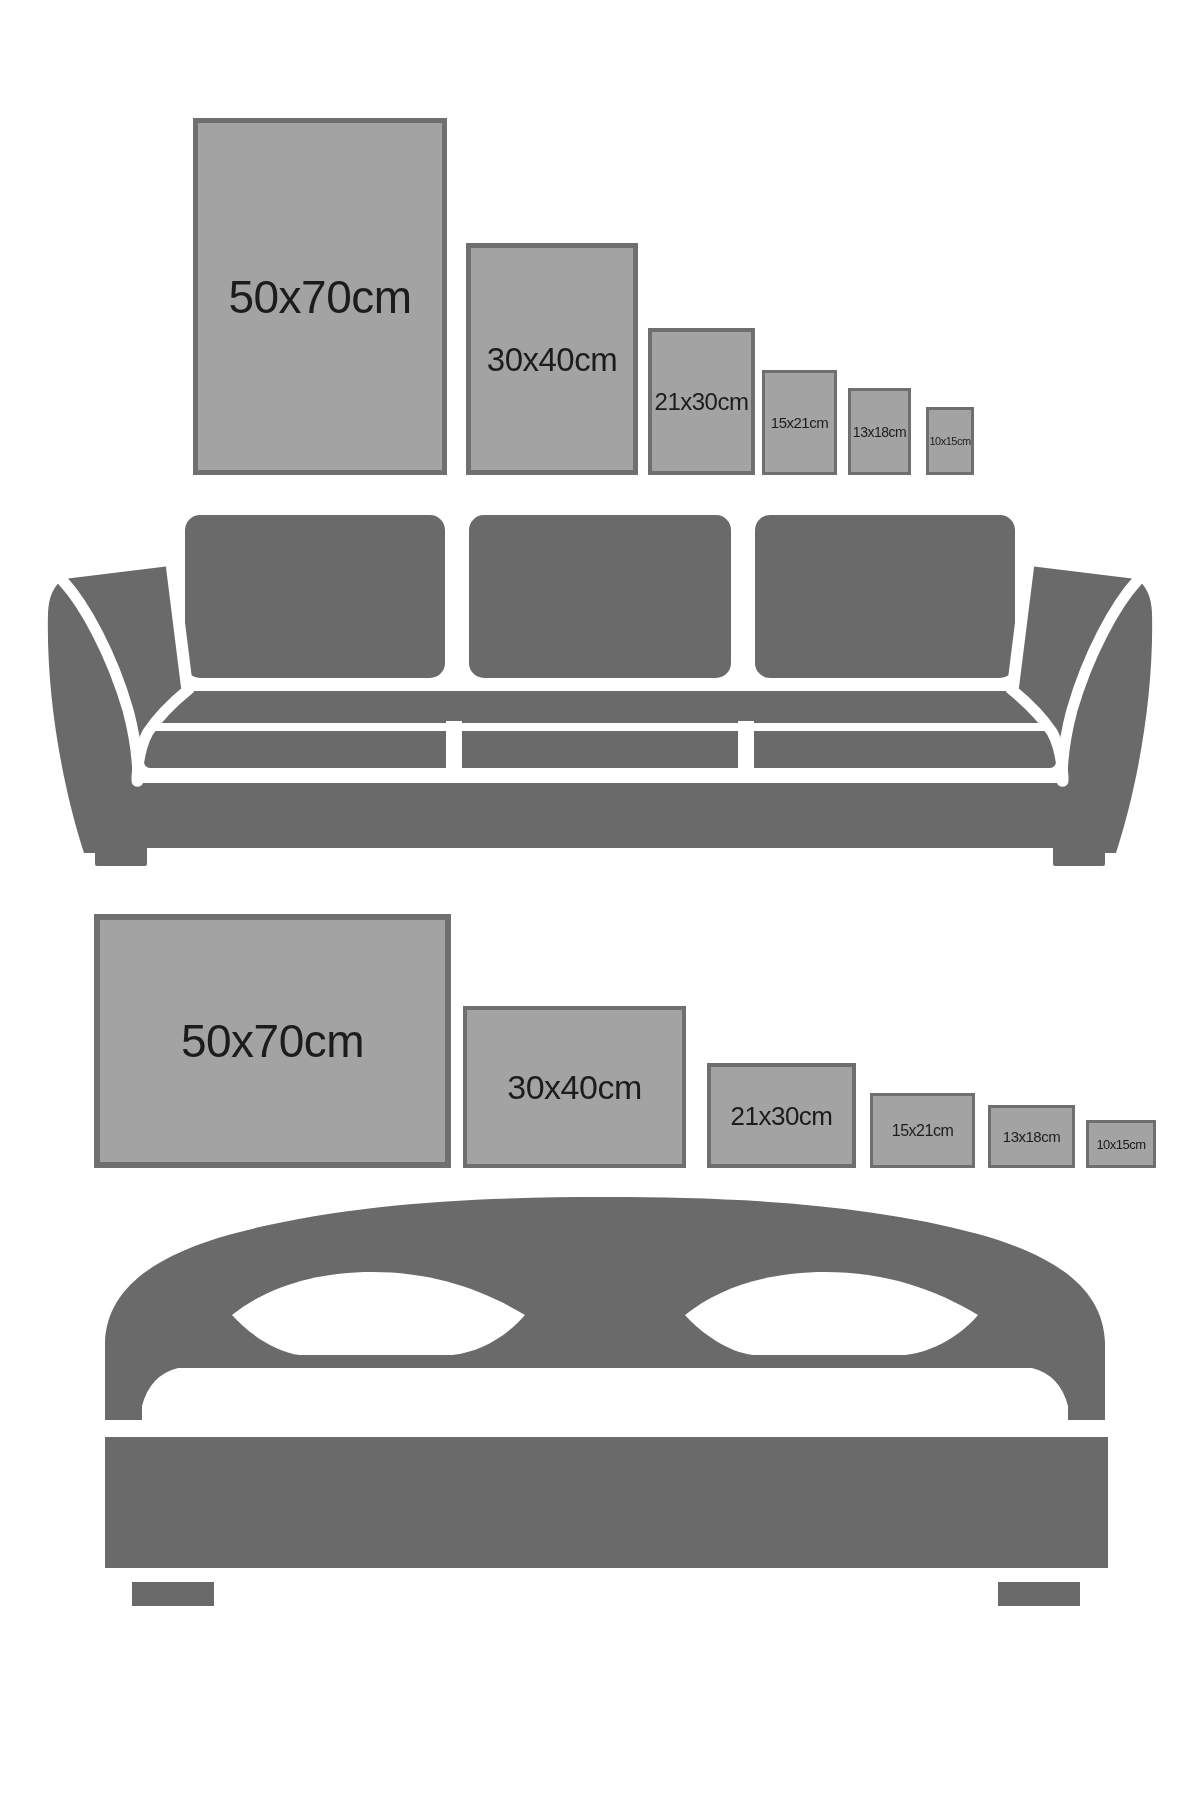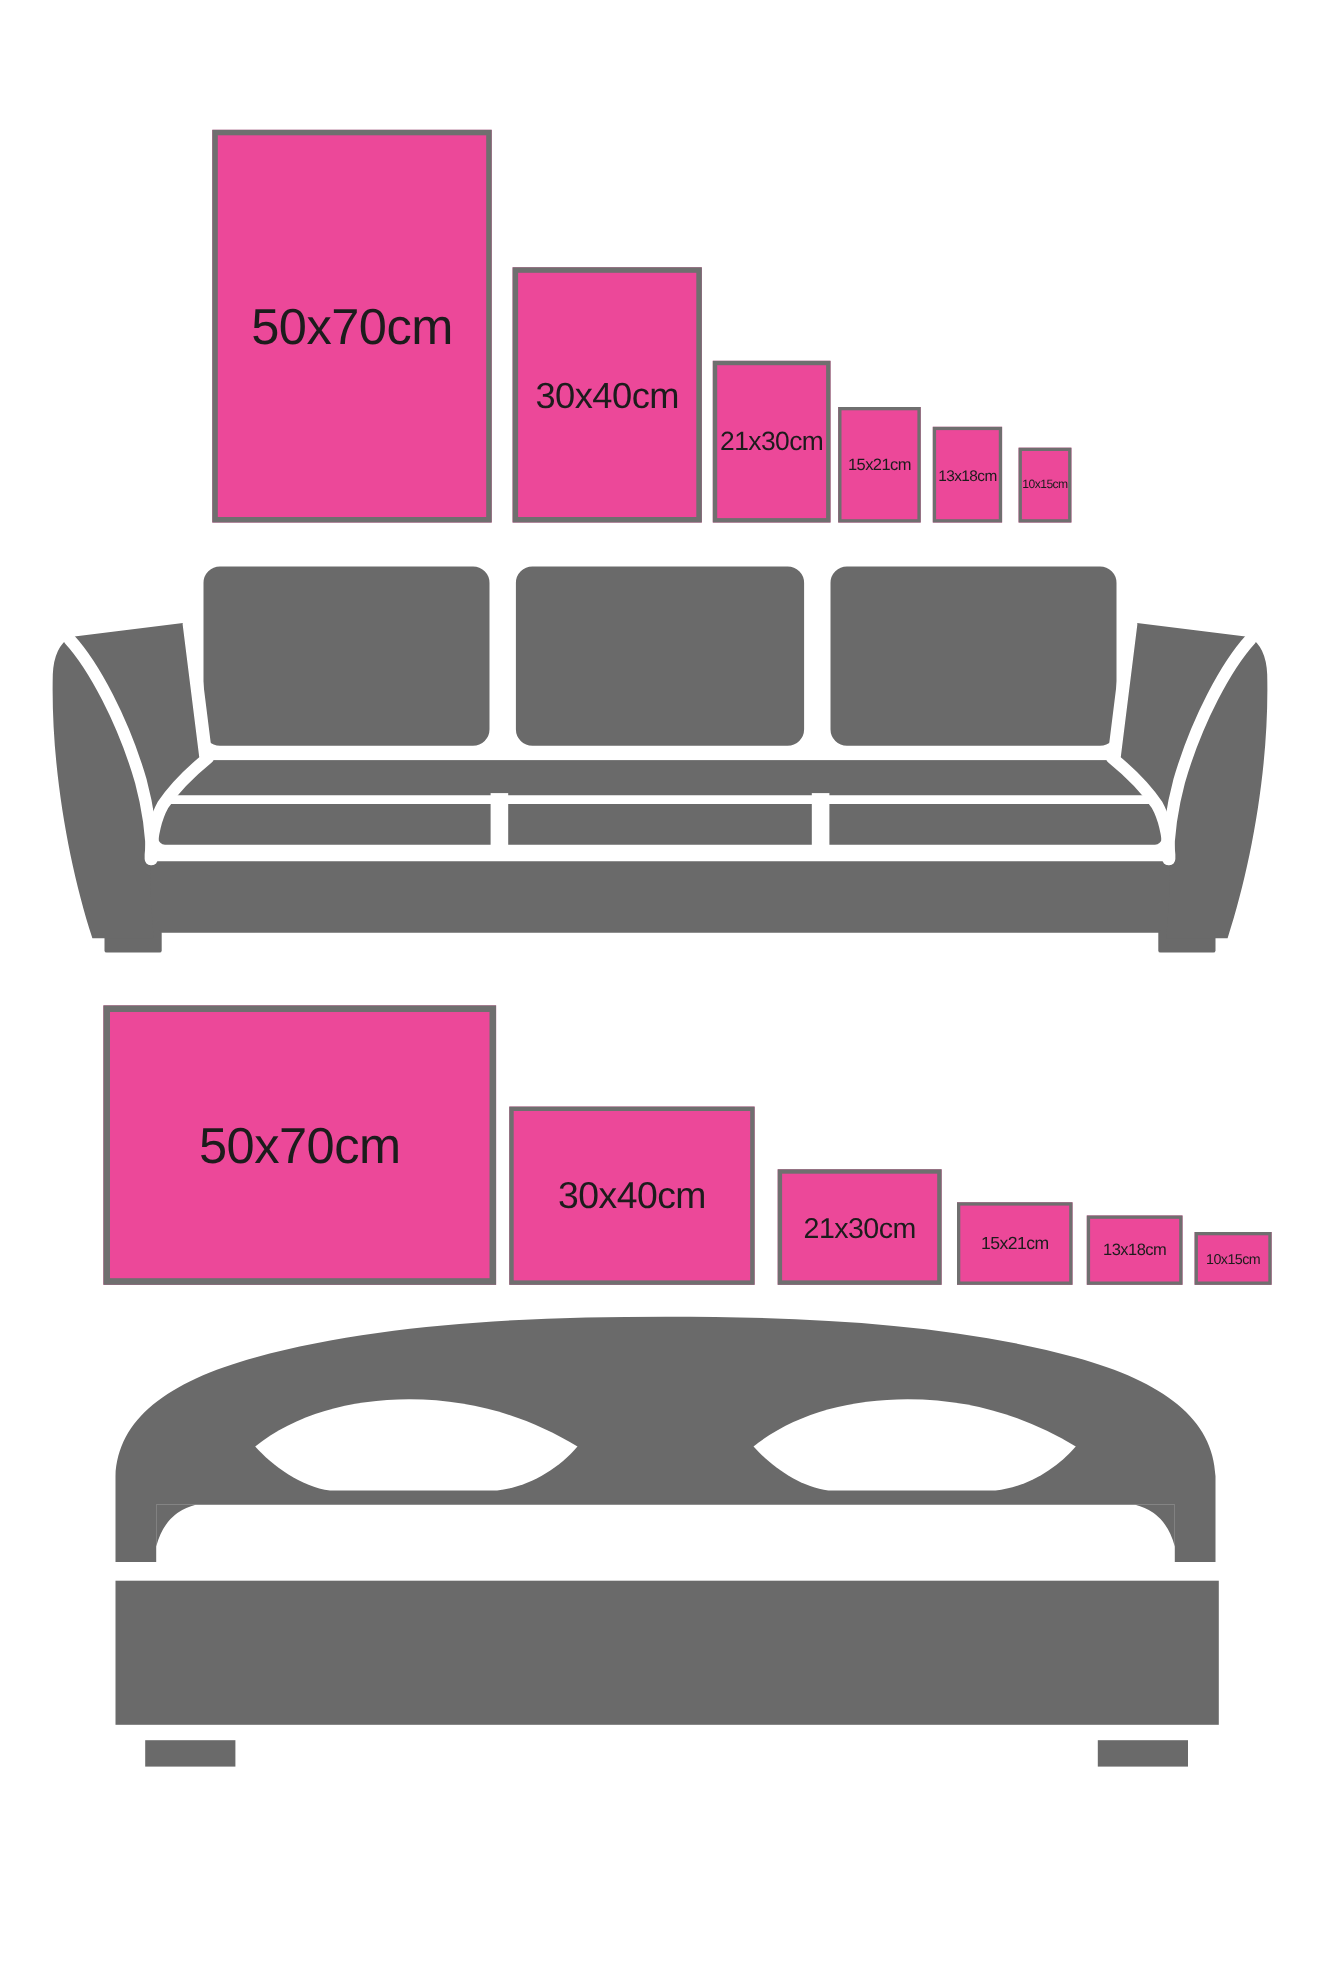--- a/index.html
+++ b/index.html
@@ -7,21 +7,21 @@
     width:1200px;height:1800px;
     background:#ffffff;
     font-family:"Liberation Sans", sans-serif;
     position:relative;
     overflow:hidden;
   }
   .stage{position:absolute;left:0;top:0;width:1200px;height:1800px;}
   .frame{
     position:absolute;
     box-sizing:border-box;
-    background:#ec4899;
+    background:#a3a3a3;
     border:4px solid #6f6f6f;
     display:flex;
     align-items:center;
     justify-content:center;
     color:#1c1c1c;
   }
   .frame-label{
     white-space:nowrap;
     letter-spacing:-0.5px;
     line-height:1;

